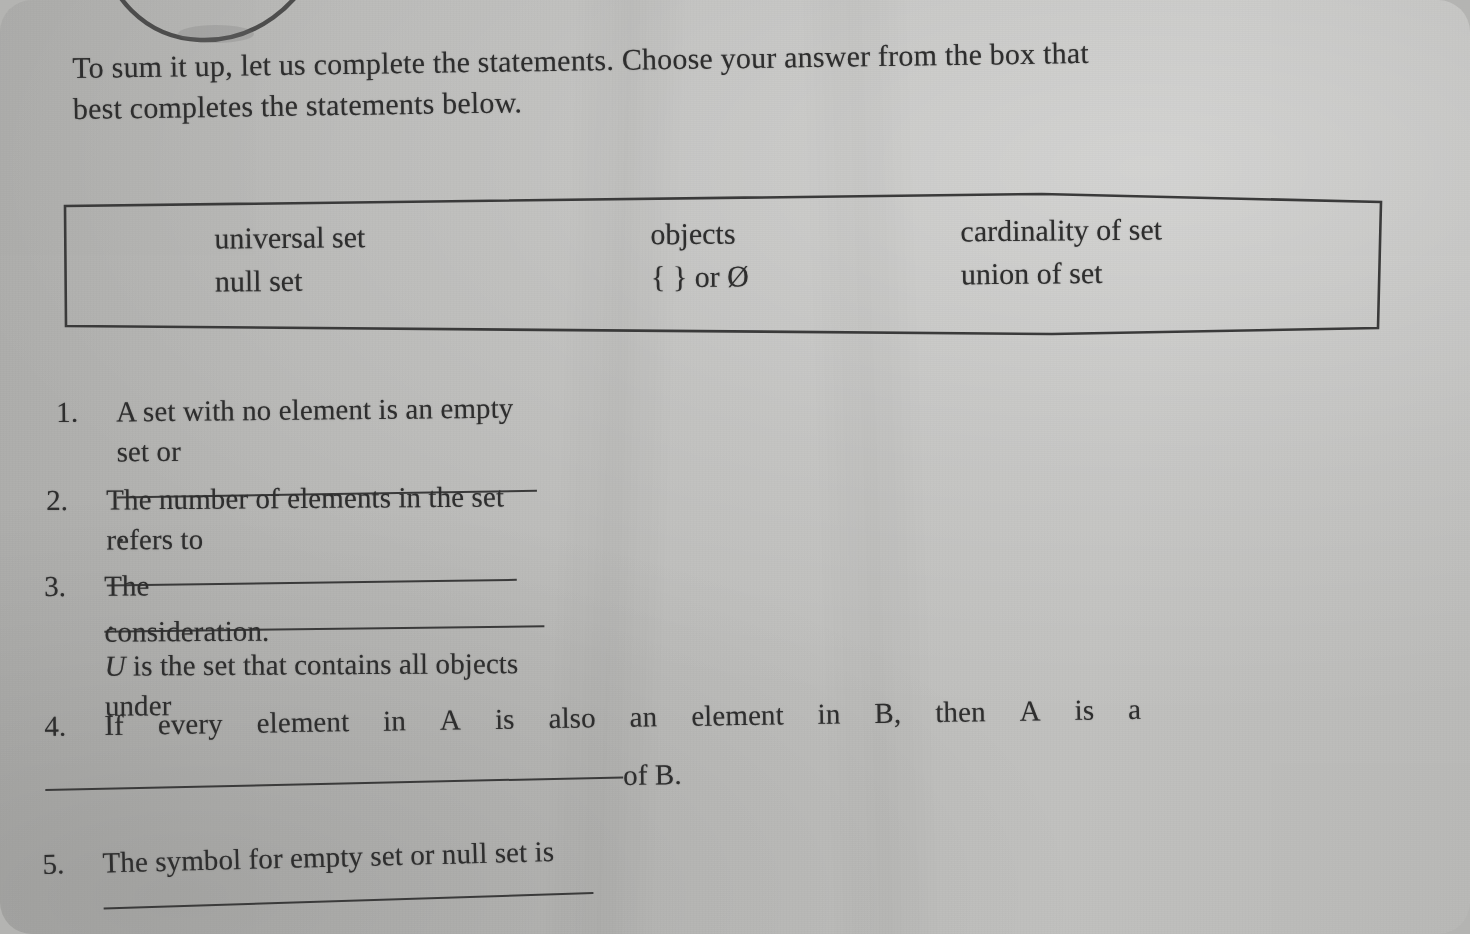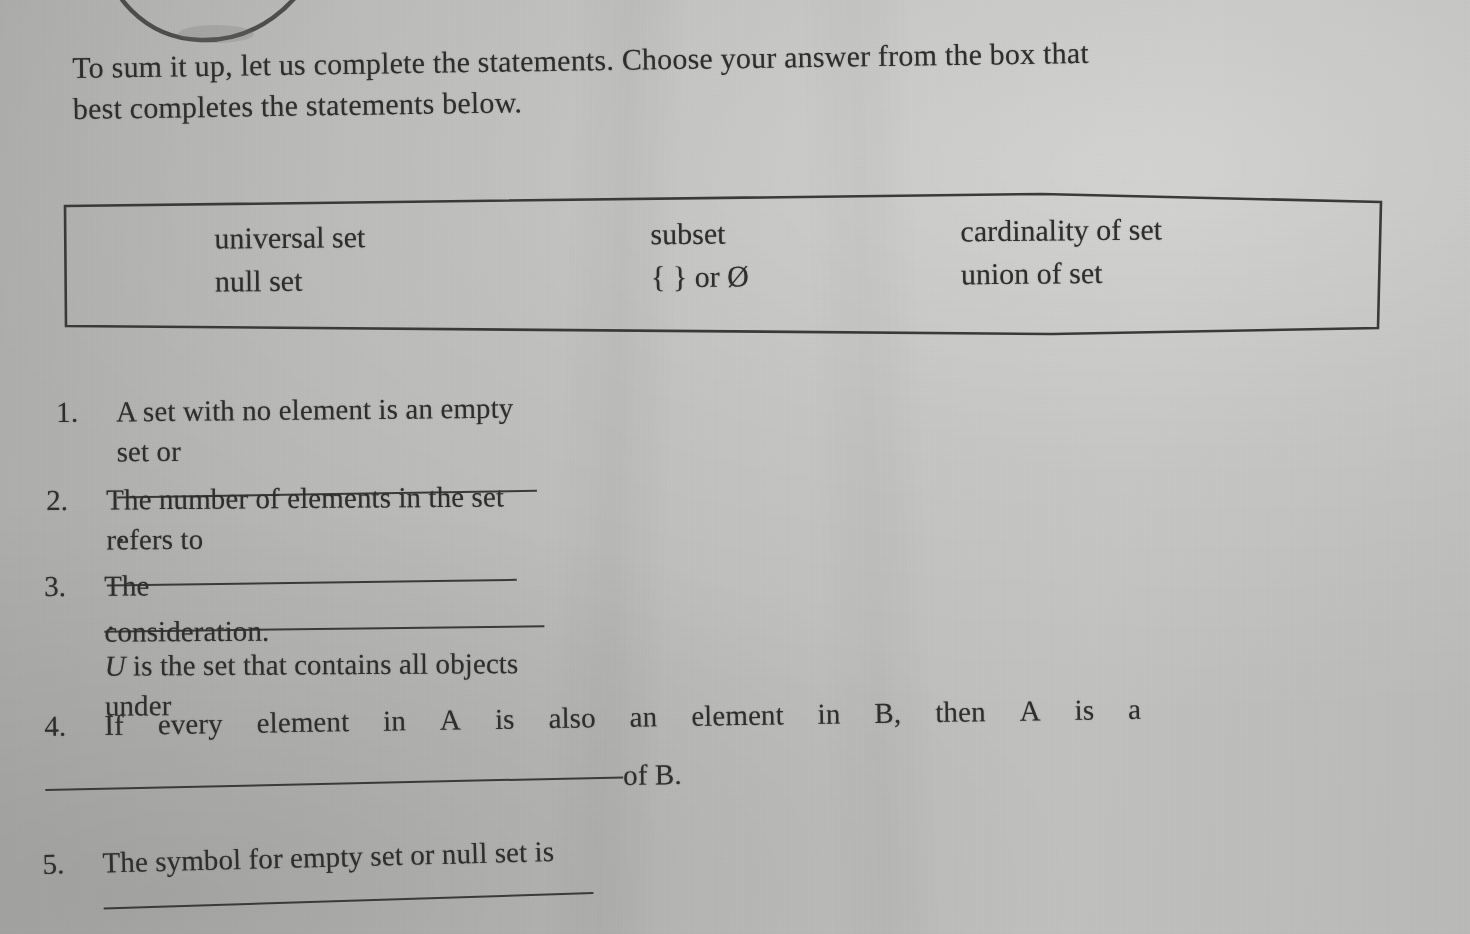--- a/index.html
+++ b/index.html
@@ -18,20 +18,21 @@
 
   
   #page {
     position: absolute;
     inset: 0;
     background:
       radial-gradient(120% 85% at 78% 18%, rgba(255,255,255,0.30) 0%, rgba(255,255,255,0.10) 38%, rgba(255,255,255,0.00) 70%),
       radial-gradient(100% 70% at 12% 96%, rgba(0,0,0,0.10) 0%, rgba(0,0,0,0.00) 62%),
       linear-gradient(100deg, #ababa9 0%, #b6b6b4 22%, #bdbdbb 52%, #c0c0be 74%, #b9b9b7 100%);
     overflow: hidden;
+    border-radius: 32px;
   }
 
   
   #grain {
     position: absolute;
     inset: 0;
     opacity: 0.16;
     pointer-events: none;
     background-image:
       repeating-linear-gradient(0deg, rgba(0,0,0,0.05) 0px, rgba(0,0,0,0.05) 1px, rgba(255,255,255,0.04) 1px, rgba(255,255,255,0.04) 2px),
@@ -193,21 +194,21 @@
   <div id="wordbox-wrap">
     <svg viewBox="0 0 1322 152" preserveAspectRatio="none">
       <path d="M3 20 L 980 8 L 1319 16 L 1316 142 L 990 148 L 4 140 Z" fill="none" stroke="#3a3a3a" stroke-width="2.6"></path>
     </svg>
     <div id="wordbox-inner">
       <div class="wb-col ink" id="wb-c1">
         <div>universal set</div>
         <div>null set</div>
       </div>
       <div class="wb-col ink" id="wb-c2">
-        <div>subset</div>
+        <div>objects</div>
         <div class="brace-row">{  }  or Ø</div>
       </div>
       <div class="wb-col ink" id="wb-c3">
         <div>cardinality of set</div>
         <div>union of set</div>
       </div>
     </div>
   </div>
 
   <div class="item ink" id="item1">

